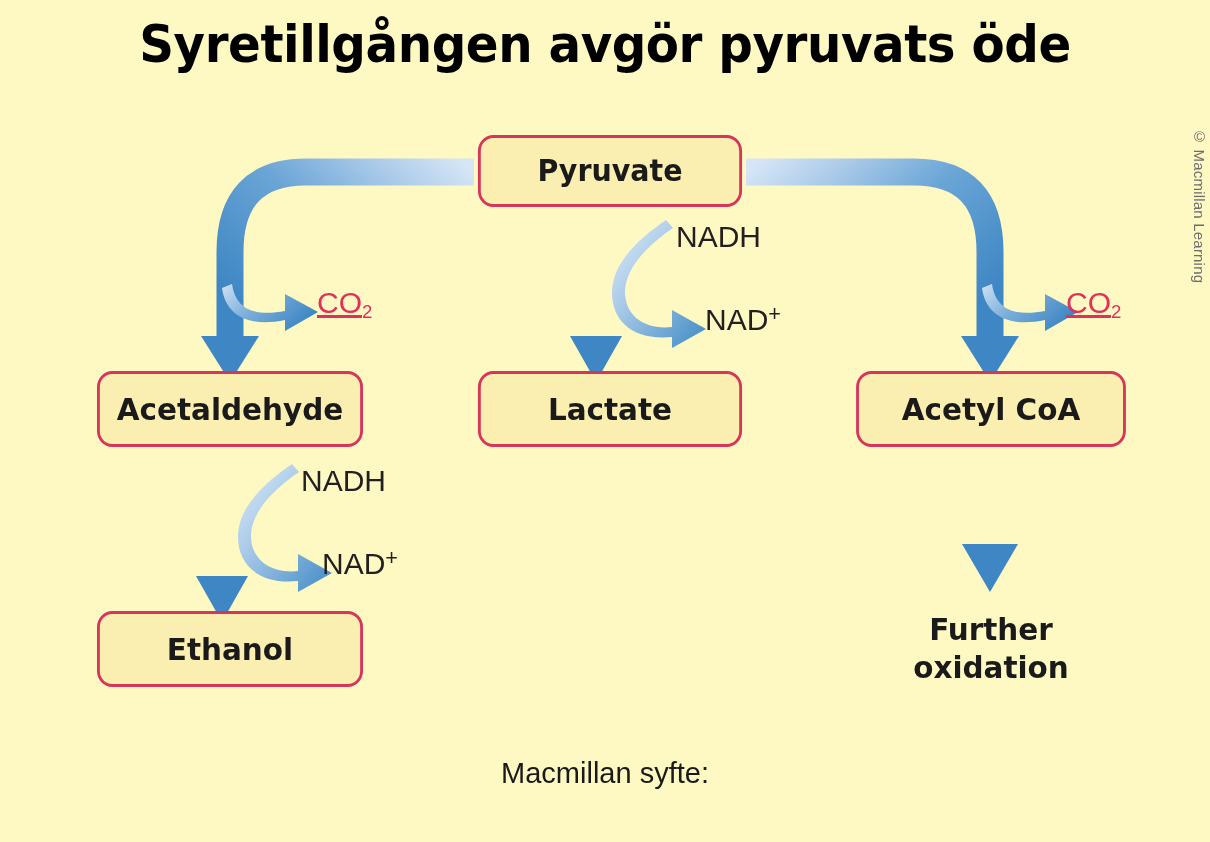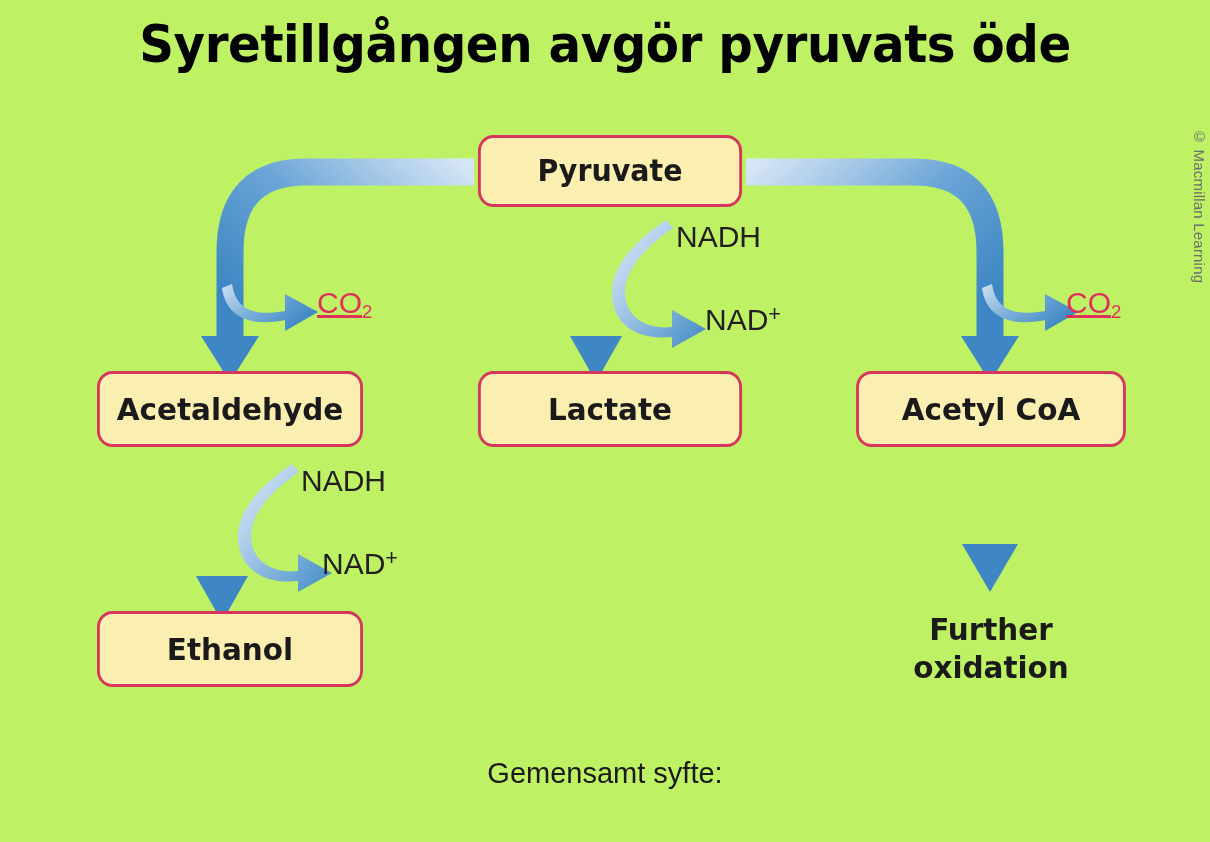--- a/index.html
+++ b/index.html
@@ -7,21 +7,21 @@
     padding: 0;
     background: #ffffff;
   }
   body {
     font-family: "Liberation Sans", sans-serif;
   }
   #canvas {
     position: relative;
     width: 1210px;
     height: 842px;
-    background: #bef264;
+    background: #fef9c3;
     overflow: hidden;
   }
 
   
   .title {
     position: absolute;
     left: 0;
     top: 14px;
     width: 1210px;
     text-align: center;
@@ -323,18 +323,18 @@
 
   <div class="species" id="species-nadplus-mid"><span>NAD</span><sup>+</sup></div>
 
   <div class="species co2" id="species-co2-right"><span>CO</span><sub>2</sub></div>
 
   <div class="species" id="species-nadh-left">NADH</div>
 
   <div class="species" id="species-nadplus-left"><span>NAD</span><sup>+</sup></div>
 
   <div class="caption">
-    <div>Gemensamt syfte:</div>
+    <div>Macmillan syfte:</div>
   </div>
 
   <div class="copyright">© Macmillan Learning</div>
 
 </div>
 
 </body></html>

